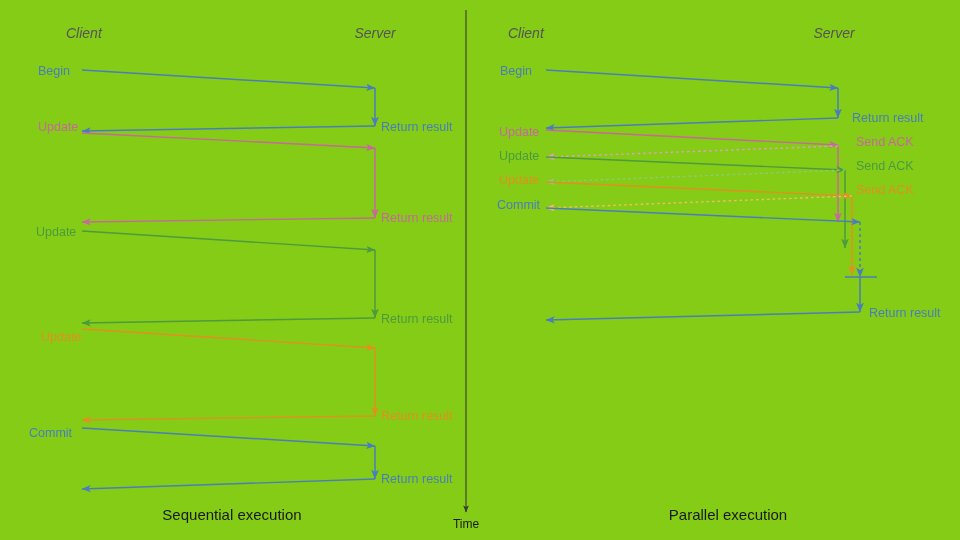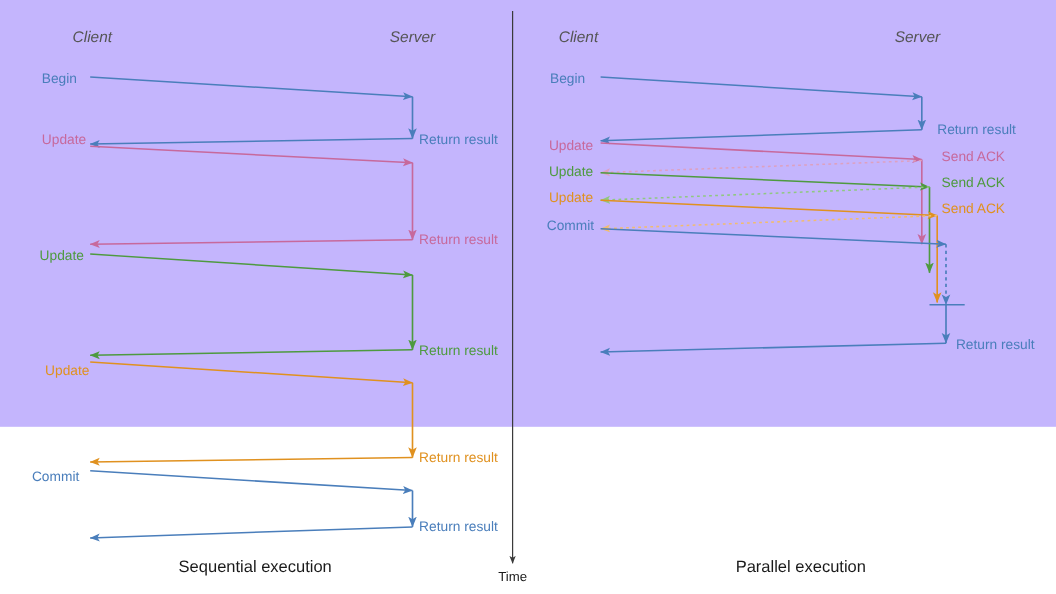--- a/index.html
+++ b/index.html
@@ -10,22 +10,22 @@
   }
   body {
     width: 960px;
     height: 540px;
     overflow: hidden;
     font-family: "Liberation Sans", sans-serif;
   }
   #diagram-root {
     position: relative;
     width: 960px;
-    height: 388px;
-    background: #c4b5fd;
+    height: 540px;
+    background: #84cc16;
   }
   svg#diagram-svg {
     position: absolute;
     top: 0;
     left: 0;
     width: 960px;
     height: 540px;
   }
   .lane-title {
     font-family: "Liberation Sans", sans-serif;

